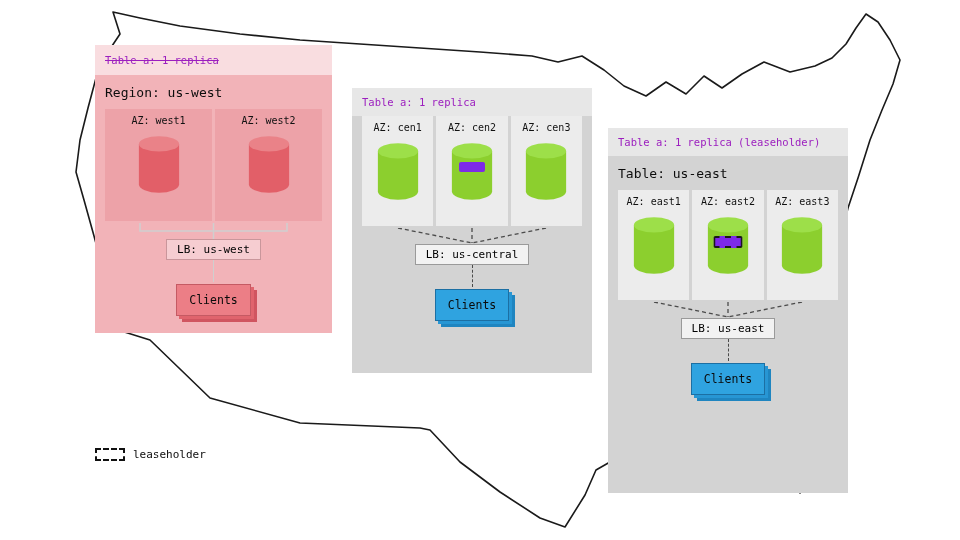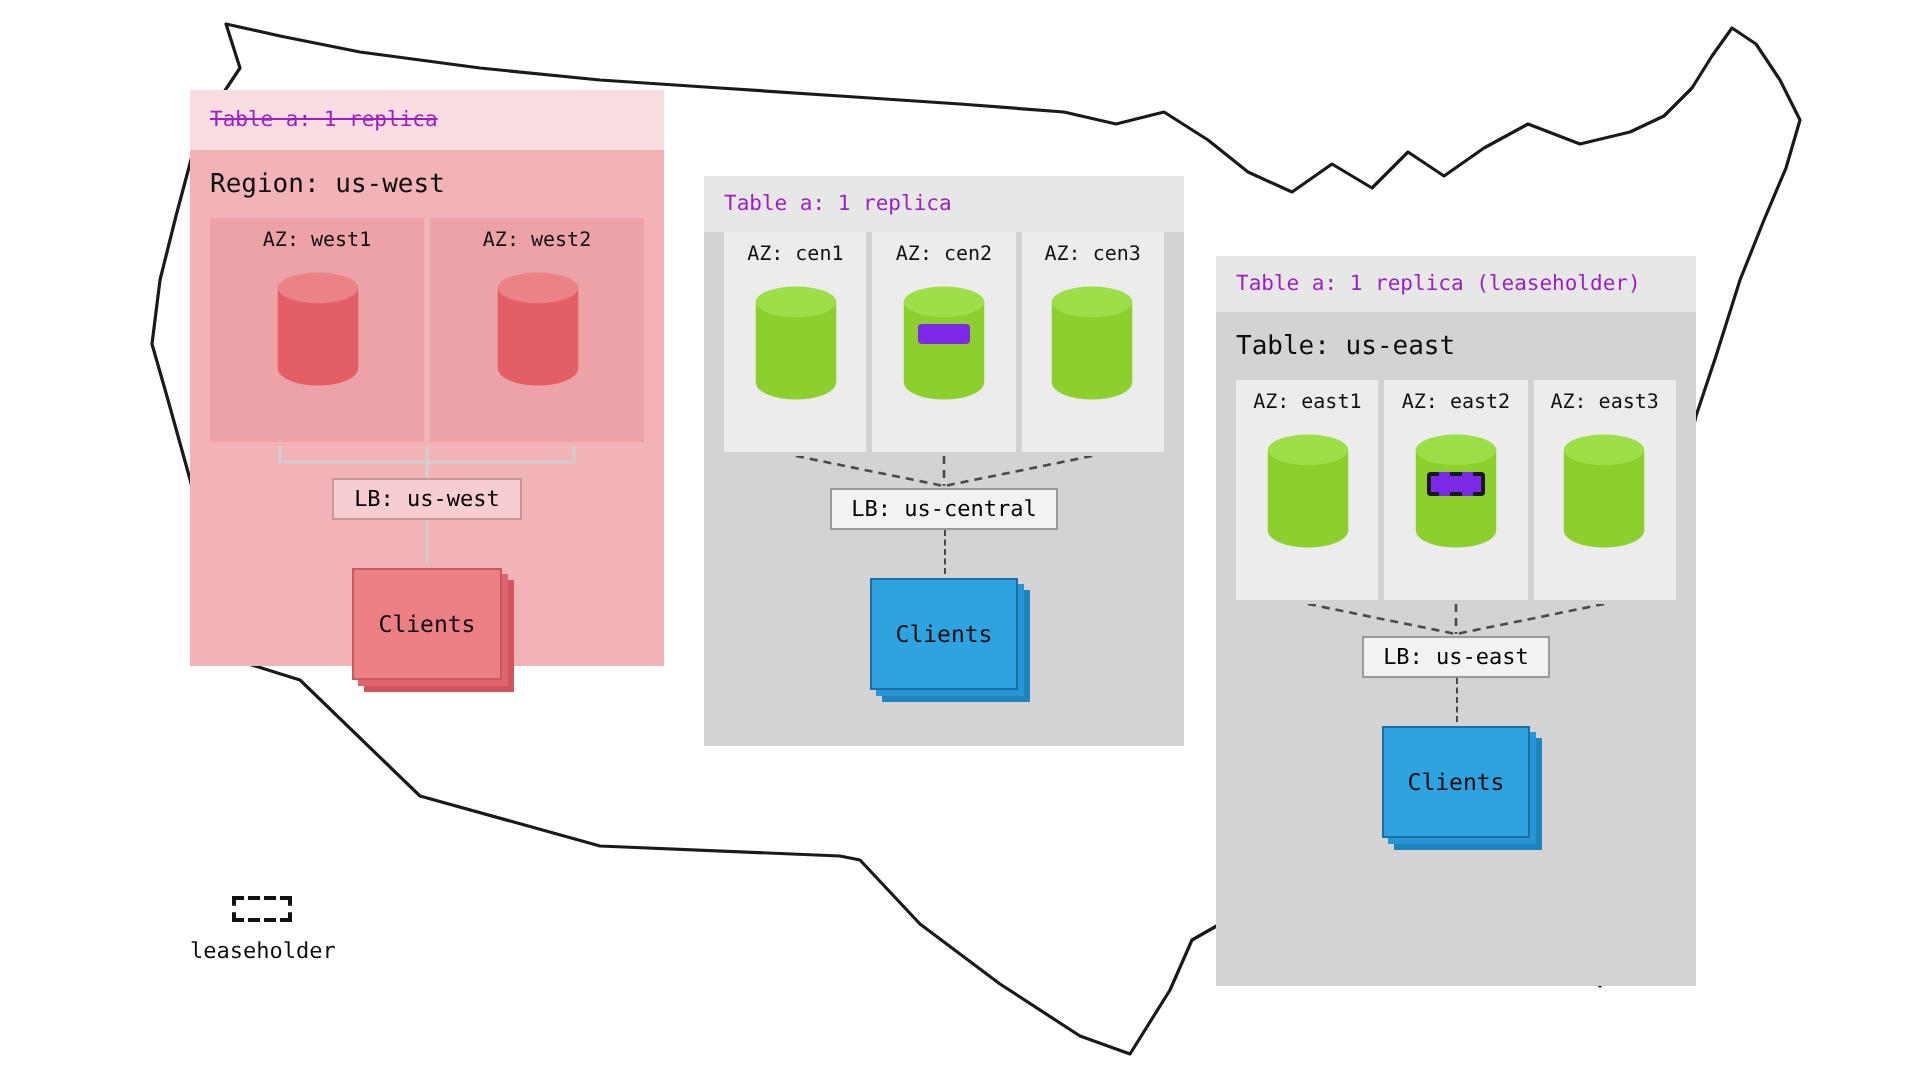--- a/index.html
+++ b/index.html
@@ -38,31 +38,31 @@
 
   .connector { display:block; margin:2px auto 0; }
 
   .lb { width:fit-content; margin:0 auto; font-size:11px; padding:3px 10px;
         border:1px solid #9a9a9a; background:#f2f2f2; white-space:nowrap; }
   .west .lb { background:#f6cdd1; border-color:#c9969b;padding-left:10px; }
 
   .drop { height:22px; width:0; margin:0 auto; border-left:1.5px dashed #4a4a4a; }
   .west .drop { border-left:1.5px solid #cfcfcf; }
 
-  .clients { width:fit-content; margin:2px auto 0; font-size:11.5px; padding:20px 12px;
+  .clients { width:fit-content; margin:2px auto 0; font-size:11.5px; padding:8px 12px;
              position:relative; color:#0a0a0a; white-space:nowrap; }
   .central .clients, .east .clients {
       background:#2fa3e0; border:1px solid #1c6fa3;
       box-shadow:3px 3px 0 #2796d4, 6px 6px 0 #1f85c0; }
   .west .clients {
       background:#ec7e86; border:1px solid #c55a63;
       box-shadow:3px 3px 0 #e0646d, 6px 6px 0 #d05560; }
 
   .legend { position:absolute; left:95px; top:448px; display:flex; align-items:center;
-            gap:8px; font-size:11px; color:#0d0d0d;flex-direction:column; }
+            gap:8px; font-size:11px; color:#0d0d0d; }
   .legend-swatch { width:30px; height:13px; border:2px dashed #111; background:#fff; }
 </style>
 </head>
 <body>
 
 <div id="canvas">
 
   <svg id="us-map" width="960" height="540" viewBox="0 0 960 540">
     <path d="M113 12 L140 18 L180 26 L240 34 L300 40 L360 44 L420 48 L480 52 L532 56
              L558 62 L582 56 L604 70 L624 86 L646 96 L666 82 L686 94 L704 76 L722 88

